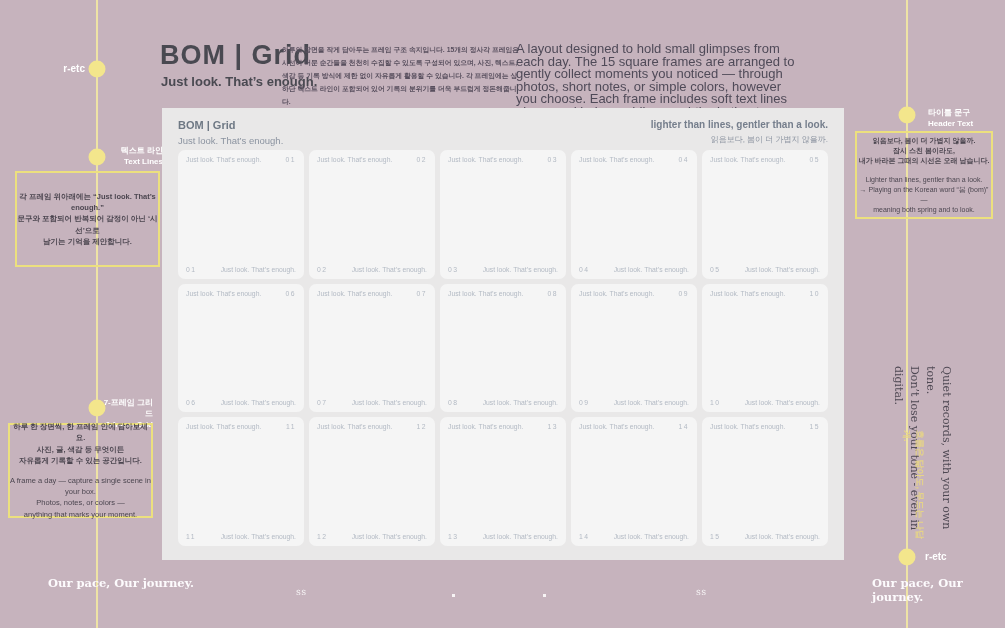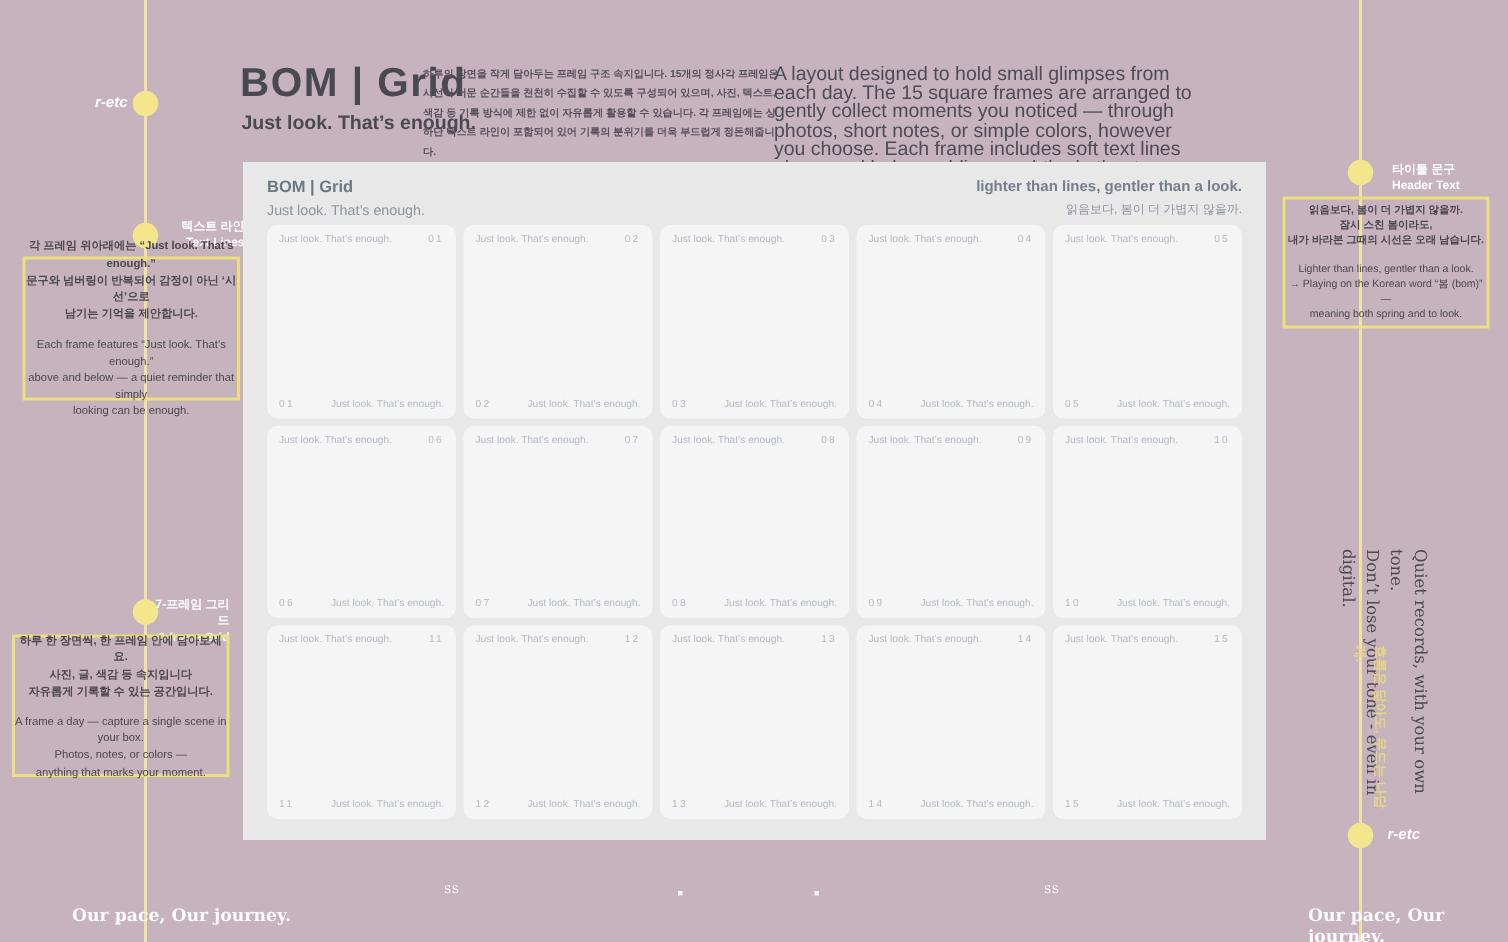--- a/index.html
+++ b/index.html
@@ -13,21 +13,21 @@
   .vline.right{left:906px}
   .dot{position:absolute;width:17px;height:17px;border-radius:50%;background:#f3e68c;transform:translate(-50%,-50%);}
 
   
   .main-title{position:absolute;left:160px;top:40px;font-size:27px;font-weight:bold;color:#494951;letter-spacing:1px;}
   .main-sub{position:absolute;left:161px;top:74px;font-size:13px;font-weight:bold;color:#494951;}
   .desc-ko{position:absolute;left:282px;top:43px;width:240px;font-size:6.8px;line-height:13px;font-weight:bold;color:#584f5e;}
   .desc-en{position:absolute;left:516px;top:43px;width:286px;font-size:13px;line-height:12.5px;color:#4f4a58;}
 
   
-  .tag{position:absolute;color:#fff;font-weight:bold;font-size:10px;font-style:italic;}
+  .tag{position:absolute;color:#fff;font-weight:bold;font-size:10px;}
   .tag.right-align{text-align:right;}
   .pin-label{position:absolute;color:#fff;font-weight:bold;font-size:8px;line-height:11px;}
   .pin-label.right-align{text-align:right;}
 
   
   .note-box{
     position:absolute;border:2px solid #ece07e;color:#4c4650;
     font-size:7.5px;line-height:11.2px;text-align:center;
     display:flex;flex-direction:column;justify-content:center;
   }
@@ -56,21 +56,21 @@
     writing-mode:vertical-rl;text-orientation:sideways;
     font-family:"DejaVu Serif",serif;font-size:11px;line-height:16px;color:#4e4853;
   }
   .vert-ko{
     position:absolute;left:900px;top:430px;height:115px;
     writing-mode:vertical-rl;text-orientation:sideways;
     font-size:9px;font-weight:bold;color:#e6d487;
   }
 
   
-  .footer{position:absolute;top:603px;font-family:"DejaVu Serif",serif;font-weight:bold;font-size:11.5px;color:#fdfbfd;}
+  .footer{position:absolute;top:576px;font-family:"DejaVu Serif",serif;font-weight:bold;font-size:11.5px;color:#fdfbfd;}
   .mark{position:absolute;color:#fff;font-family:"DejaVu Serif",serif;}
   .mark.glyph{top:589px;font-size:7px;letter-spacing:0.5px;opacity:.95;}
   .mark.square{top:594px;width:3px;height:3px;background:#fff;opacity:.85;}
 </style>
 </head>
 <body>
 
 <div class="vline left"></div>
 <div class="vline right"></div>
 <div id="dots">
@@ -88,38 +88,33 @@
 
 <div class="tag right-align" style="left:40px;top:63px;width:45px;">r-etc</div>
 
 <div class="pin-label right-align" style="left:108px;top:145px;width:55px;">
   <div>텍스트 라인</div>
   <div>Text Lines</div>
 </div>
 <div class="note-box" style="left:15px;top:171px;width:141px;height:92px;">
   <div class="ko">
       <div>각 프레임 위아래에는 “Just look. That’s enough.”</div>
-      <div>문구와 넘버링이 반복되어 감정이 아닌 ‘시선’으로</div>
+      <div>문구와 포함되어 반복되어 감정이 아닌 ‘시선’으로</div>
       <div>남기는 기억을 제안합니다.</div>
-    </div>
-  <div class="en">
-      <div>Each frame features  “Just look. That’s enough.”</div>
-      <div>above and below — a quiet reminder that simply</div>
-      <div>looking can be enough.</div>
     </div>
 </div>
 
 <div class="pin-label right-align" style="left:98px;top:397px;width:55px;">
   <div>7-프레임 그리드</div>
   <div>6-frame Grid</div>
 </div>
 <div class="note-box" style="left:8px;top:423px;width:141px;height:91px;">
   <div class="ko">
       <div>하루 한 장면씩, 한 프레임 안에 담아보세요.</div>
-      <div>사진, 글, 색감 등 속지입니다</div>
+      <div>사진, 글, 색감 등 무엇이든</div>
       <div>자유롭게 기록할 수 있는 공간입니다.</div>
     </div>
   <div class="en">
       <div>A frame a day — capture a single scene in your box.</div>
       <div>Photos, notes, or colors —</div>
       <div>anything that marks your moment.</div>
     </div>
 </div>
 
 <div class="pin-label" style="left:928px;top:107px;">

